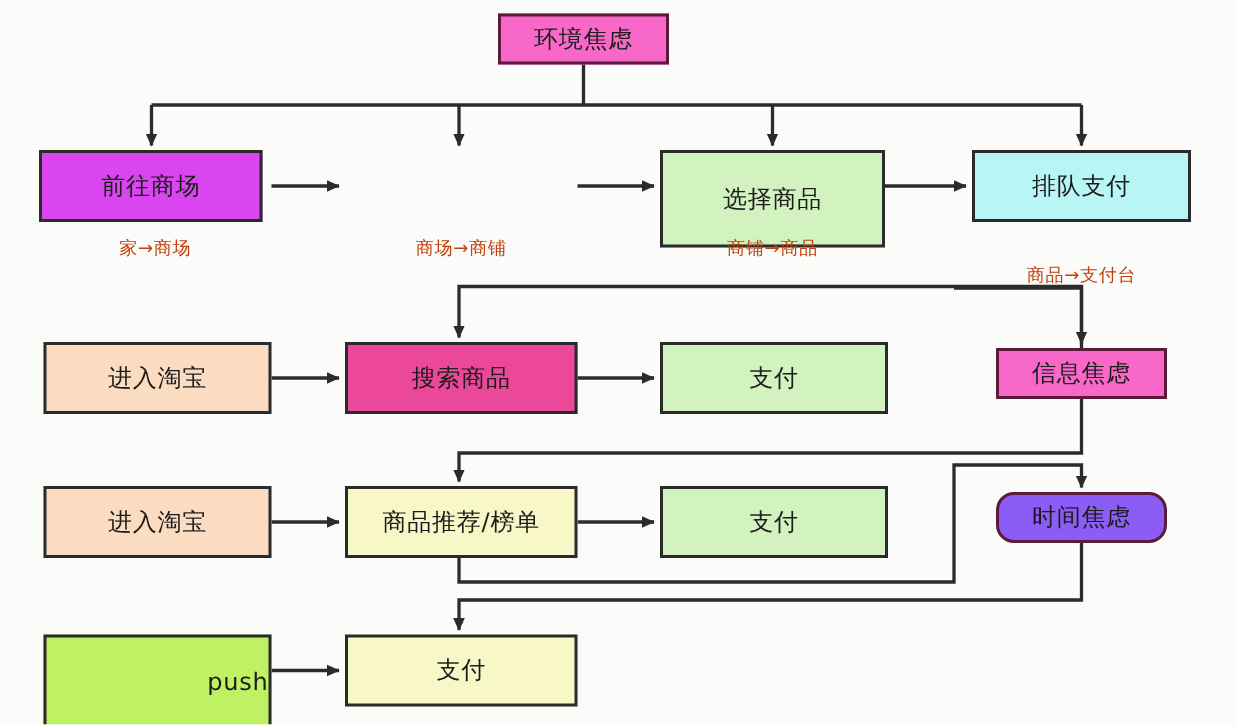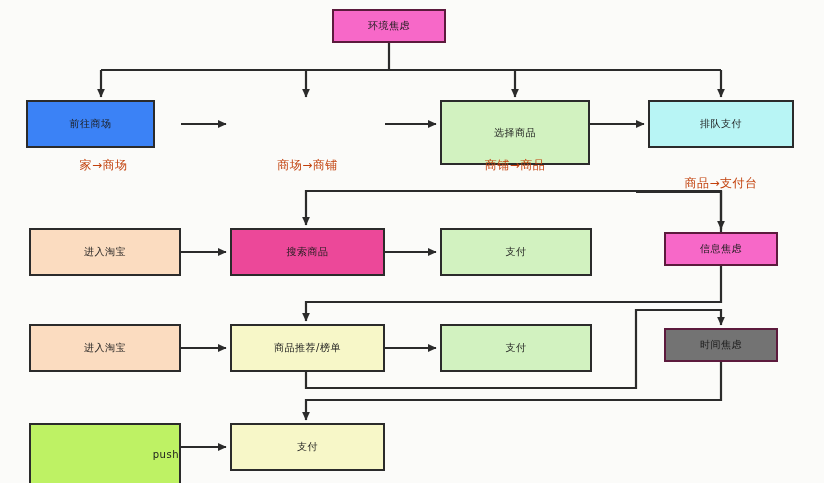--- a/index.html
+++ b/index.html
@@ -26,21 +26,21 @@
     height: 483px;
     pointer-events: none;
   }
   .node {
     position: absolute;
     box-sizing: border-box;
     border: 2px solid #2b2b2b;
     display: flex;
     align-items: center;
     justify-content: center;
-    font-size: 10px;
+    font-size: 16px;
     color: #1c1c1c;
     letter-spacing: 0.5px;
     line-height: 1;
     text-align: center;
     white-space: nowrap;
   }
   .node.pink {
     border-color: #5c1a3d;
   }
   .edge-label {
@@ -90,21 +90,21 @@
 
       <path d="M181,348 L226,348" marker-end="url(#arw)"></path>
       <path d="M385,348 L436,348" marker-end="url(#arw)"></path>
 
       <path d="M721,362 L721,400 L306,400 L306,420" marker-end="url(#arw)"></path>
 
       <path d="M181,447 L226,447" marker-end="url(#arw)"></path>
     </g>
   </svg>
 
-  <div class="node peach" style="left:26px;top:100px;width:129px;height:48px;background:#3b82f6;">
+  <div class="node peach" style="left:26px;top:100px;width:149px;height:48px;background:#d946ef;">
     <span>前往商场</span>
   </div>
   <div class="node green" style="left:440px;top:100px;width:150px;height:65px;background:#d2f2c0;">
     <span>选择商品</span>
   </div>
   <div class="node cyan" style="left:648px;top:100px;width:146px;height:48px;background:#b8f5f5;">
     <span>排队支付</span>
   </div>
 
   <div class="node peach" style="left:29px;top:228px;width:152px;height:48px;background:#fbdcc0;">
@@ -122,21 +122,21 @@
 
   <div class="node peach" style="left:29px;top:324px;width:152px;height:48px;background:#fbdcc0;">
     <span>进入淘宝</span>
   </div>
   <div class="node yellow" style="left:230px;top:324px;width:155px;height:48px;background:#f7f7c8;">
     <span>商品推荐/榜单</span>
   </div>
   <div class="node green" style="left:440px;top:324px;width:152px;height:48px;background:#d2f2c0;">
     <span>支付</span>
   </div>
-  <div class="node pink" style="left:664px;top:328px;width:114px;height:34px;background:#737373;">
+  <div class="node pink" style="left:664px;top:328px;width:114px;height:34px;background:#8b5cf6;border-radius:12px;">
     <span>时间焦虑</span>
   </div>
 
   <div class="node peach" style="left:29px;top:423px;width:152px;height:64px;background:#bef264;justify-content:flex-end;">
     <span>push</span>
   </div>
   <div class="node yellow" style="left:230px;top:423px;width:155px;height:48px;background:#f7f7c8;">
     <span>支付</span>
   </div>
 

